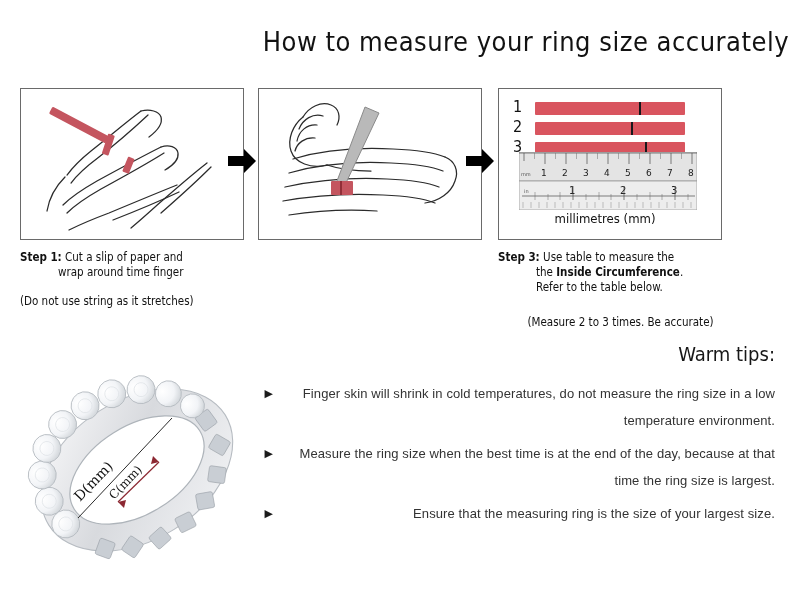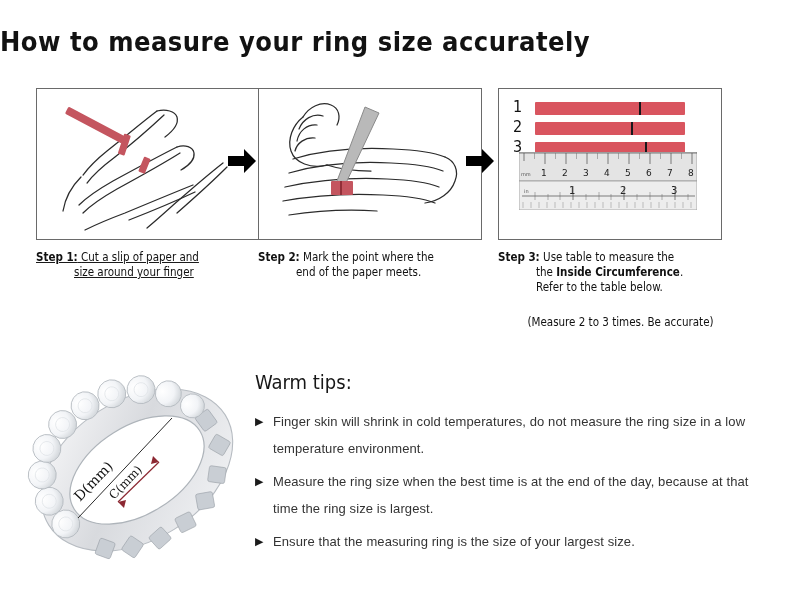--- a/index.html
+++ b/index.html
@@ -15,43 +15,43 @@
     color: #1a1a1a;
     overflow: hidden;
   }
 
   
   #page-title {
     position: absolute;
     left: 0;
     top: 26px;
     width: 789px;
-    text-align: left;
+    text-align: right;
     font-family: "DejaVu Sans Condensed", "DejaVu Sans", sans-serif;
     font-size: 27px;
-    font-weight: 700;
+    font-weight: 400;
     letter-spacing: 0.5px;
     color: #121212;
     white-space: nowrap;
   }
 
   
   #steps-row {
     position: absolute;
     left: 0;
     top: 88px;
     width: 789px;
     height: 250px;
   }
   .step-col {
     position: absolute;
     top: 0;
     width: 224px;
   }
-  .step-col.col1 { left: 36px; text-decoration: underline; }
+  .step-col.col1 { left: 20px; }
   .step-col.col2 { left: 258px; }
   .step-col.col3 { left: 498px; }
 
   .panel {
     box-sizing: border-box;
     width: 224px;
     height: 152px;
     border: 1px solid #6a6a6a;
     background: #ffffff;
     position: relative;
@@ -143,22 +143,23 @@
     left: 22px;
     top: 352px;
     width: 230px;
     height: 235px;
   }
 
   
   #tips {
     position: absolute;
     left: 255px;
-    top: 370px;
+    top: 342px;
     width: 520px;
+    text-align: right;
   }
   #tips-heading {
     font-family: "DejaVu Sans Condensed", "DejaVu Sans", sans-serif;
     font-size: 20px;
     font-weight: 400;
     color: #171717;
     margin-bottom: 14px;
   }
   .tip {
     display: flex;
@@ -216,22 +217,23 @@
 
         <g>
           <rect x="84" y="45" width="7" height="21" rx="1" transform="rotate(18 87 55)" fill="#c4555f"></rect>
           <rect x="104" y="68" width="7" height="16" rx="1" transform="rotate(22 107 76)" fill="#c4555f"></rect>
         </g>
       </svg>
     </div>
     <div class="step-caption">
       <span class="lbl">Step 1:</span>
       <span>Cut a slip of paper and</span>
-      <span class="ln2">size around your finger</span>
+      <span class="ln2">wrap around time finger</span>
     </div>
+    <div class="step-note">(Do not use string as it stretches)</div>
   </div>
 
   <div class="arrow a1">
     <svg width="28" height="30" viewBox="0 0 28 30">
       <path d="M0 10 L16 10 L16 3 L28 15 L16 27 L16 20 L0 20 Z" fill="#000000"></path>
     </svg>
   </div>
 
   <div class="step-col col2">
     <div class="panel">
@@ -256,25 +258,20 @@
         <g>
           <path d="M106 18 L120 24 L86 96 L79 100 L78 92 Z" fill="#b9b9b9" stroke="#8a8a8a" stroke-width="1"></path>
           <path d="M79 100 L78 92 L86 96 Z" fill="#4a4a4a"></path>
         </g>
 
         <g>
           <rect x="72" y="92" width="22" height="14" rx="1" fill="#c4555f"></rect>
           <line x1="82" y1="92" x2="82" y2="106" stroke="#7d1f28" stroke-width="1.4"></line>
         </g>
       </svg>
-    </div>
-    <div class="step-caption">
-      <span class="lbl">Step 2:</span>
-      <span>Mark the point where the</span>
-      <span class="ln2">end of the paper meets.</span>
     </div>
   </div>
 
   <div class="arrow a2">
     <svg width="28" height="30" viewBox="0 0 28 30">
       <path d="M0 10 L16 10 L16 3 L28 15 L16 27 L16 20 L0 20 Z" fill="#000000"></path>
     </svg>
   </div>
 
   <div class="step-col col3">
@@ -381,20 +378,21 @@
             <line x1="132" y1="50" x2="132" y2="56"></line>
               <line x1="140" y1="50" x2="140" y2="56"></line>
             <line x1="148" y1="50" x2="148" y2="56"></line>
               <line x1="156" y1="50" x2="156" y2="56"></line>
             <line x1="164" y1="50" x2="164" y2="56"></line>
               <line x1="172" y1="50" x2="172" y2="56"></line>
           </g>
         </svg>
       </div>
 
+      <div class="mm-label">millimetres (mm)</div>
     </div>
 
     <div class="step-caption">
       <span class="lbl">Step 3:</span>
       <span>Use table to measure the</span>
       <span class="ln2"><span>the </span><b class="em">Inside Circumference</b><span>.</span></span>
       <span class="ln3">Refer to the table below.</span>
     </div>
     <div class="step-note">(Measure 2 to 3 times. Be accurate)</div>
   </div>

